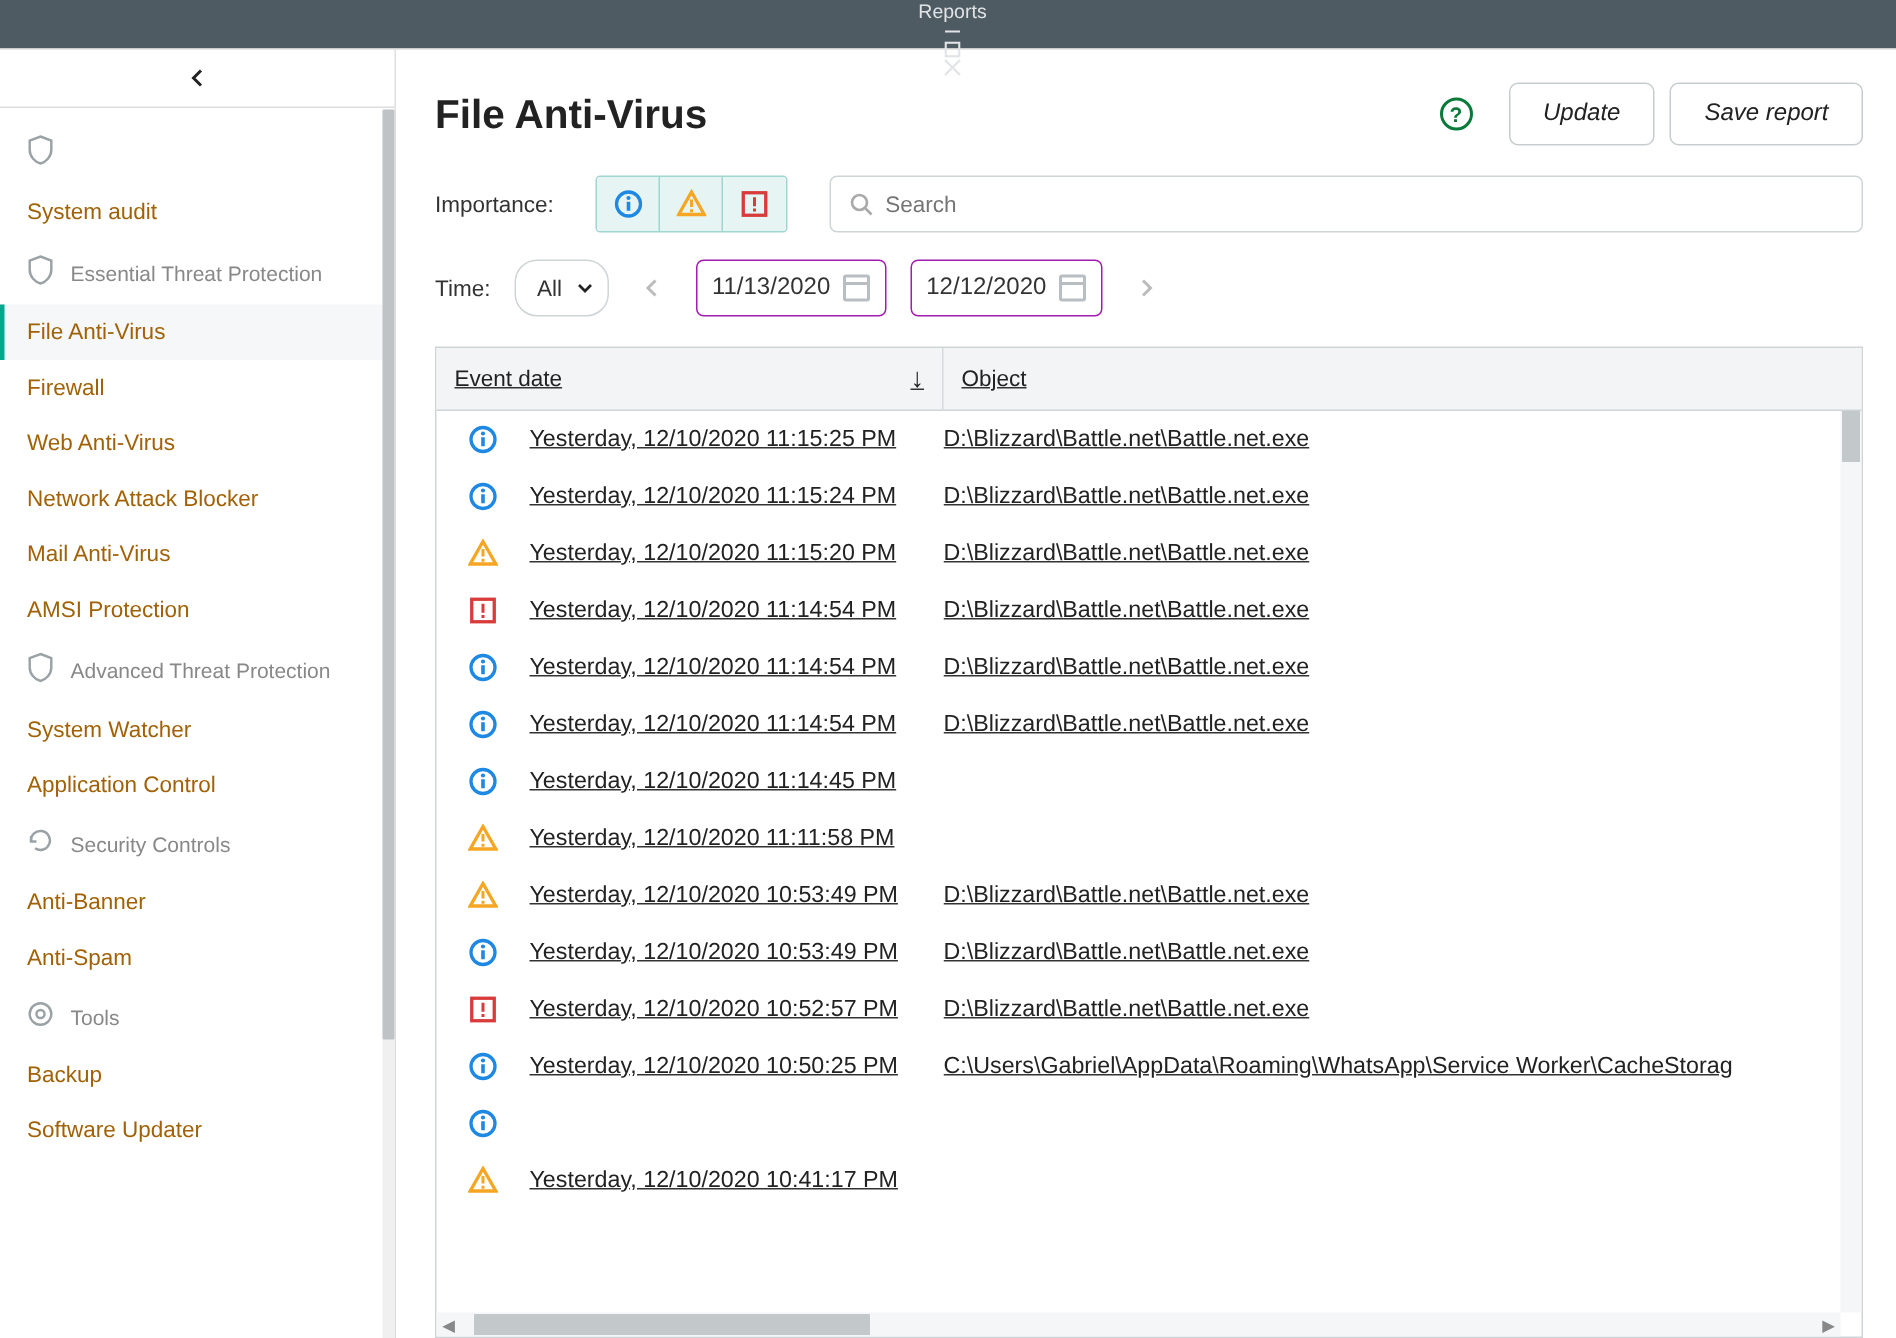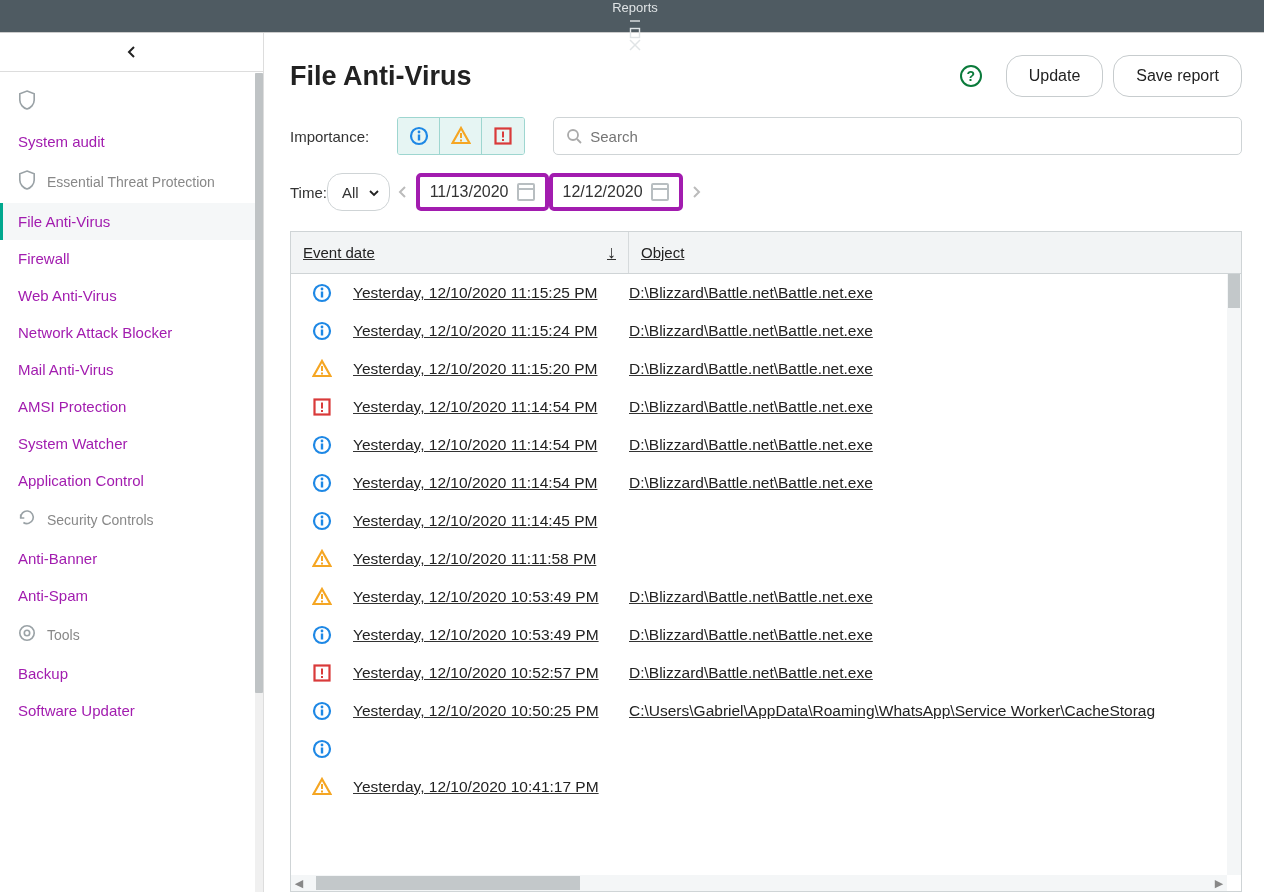--- a/index.html
+++ b/index.html
@@ -86,21 +86,21 @@
   color: #888;
   font-size: 14px;
   gap: 11px;
   text-align: right;
 }
 .nav-section-header .icon { color: #9aa2a6; }
 .nav-item {
   display: flex;
   align-items: center;
   padding: 10px 18px;
-  color: #a21caf;
+  color: #a16207;
   font-size: 15px;
   cursor: pointer;
   position: relative;
 }
 .nav-item.active {
   background: #f5f7f8;
 }
 .nav-item.active::before {
   content: "";
   position: absolute;
@@ -136,25 +136,26 @@
   display: flex; align-items: center; justify-content: center;
   font-weight: bold;
   margin-right: 14px;
   cursor: pointer;
 }
 .btn {
   height: 42px;
   padding: 0 22px;
   border: 1px solid #c7ccce;
   background: #fff;
-  border-radius: 16px;
+  border-radius: 6px;
   font-size: 16px;
   color: #222;
   cursor: pointer;
   margin-left: 10px;
+  font-style: italic;
 }
 
 .filter-row {
   display: flex;
   align-items: center;
   gap: 28px;
   margin-bottom: 18px;
 }
 .filter-label {
   font-size: 15px;
@@ -190,20 +191,21 @@
 }
 .search-box input {
   border: none; outline: none;
   flex: 1; font-size: 15px;
   background: transparent;
 }
 
 .time-row {
   display: flex;
   align-items: center;
+  gap: 16px;
   margin-bottom: 20px;
 }
 .time-select {
   height: 38px;
   border: 1px solid #cfd4d6;
   border-radius: 15px;
   padding: 0 30px 0 14px;
   font-size: 15px;
   display: flex;
   align-items: center;
@@ -215,21 +217,21 @@
   right: 10px;
 }
 .nav-arrow {
   width: 26px; height: 38px;
   display: flex; align-items: center; justify-content: center;
   color: #aaa;
   cursor: pointer;
 }
 .date-input {
   height: 38px;
-  border: 4px solid #a21caf;
+  border: 1px solid #a21caf;
   border-radius: 5px;
   padding: 0 10px;
   display: flex;
   align-items: center;
   gap: 8px;
   cursor: pointer;
   font-size: 16px;
 }
 .calendar-glyph {
   width: 18px; height: 18px;
@@ -372,20 +374,26 @@
               <path d="M10 1 L18 4 V11 C18 16 14 20 10 21 C6 20 2 16 2 11 V4 Z" fill="none" stroke="currentColor" stroke-width="1.8"></path>
             </svg></span>
           <span>Essential Threat Protection</span>
         </div>
         <div class="nav-item active">File Anti-Virus</div>
         <div class="nav-item">Firewall</div>
         <div class="nav-item">Web Anti-Virus</div>
         <div class="nav-item">Network Attack Blocker</div>
         <div class="nav-item">Mail Anti-Virus</div>
         <div class="nav-item">AMSI Protection</div>
+        <div class="nav-section-header">
+          <span class="icon"><svg class="shield-icon-svg" viewBox="0 0 20 22">
+              <path d="M10 1 L18 4 V11 C18 16 14 20 10 21 C6 20 2 16 2 11 V4 Z" fill="none" stroke="currentColor" stroke-width="1.8"></path>
+            </svg></span>
+          <span>Advanced Threat Protection</span>
+        </div>
         <div class="nav-item">System Watcher</div>
         <div class="nav-item">Application Control</div>
         <div class="nav-section-header">
           <span class="icon"><svg width="18" height="18" viewBox="0 0 20 20">
               <path d="M3 10 A7 7 0 1 1 6 15" fill="none" stroke="currentColor" stroke-width="1.8"></path>
               <polyline points="3,6 3,10 7,10" fill="none" stroke="currentColor" stroke-width="1.8"></polyline>
             </svg></span>
           <span>Security Controls</span>
         </div>
         <div class="nav-item">Anti-Banner</div>

